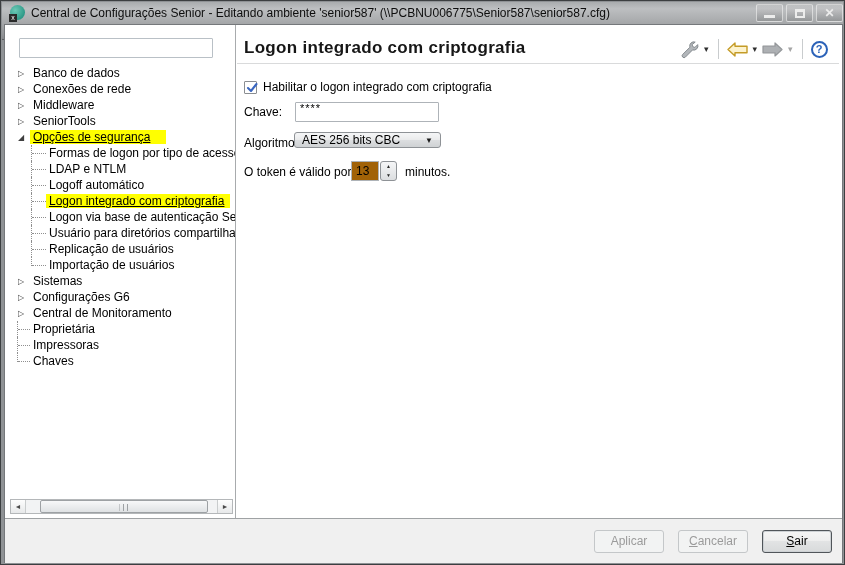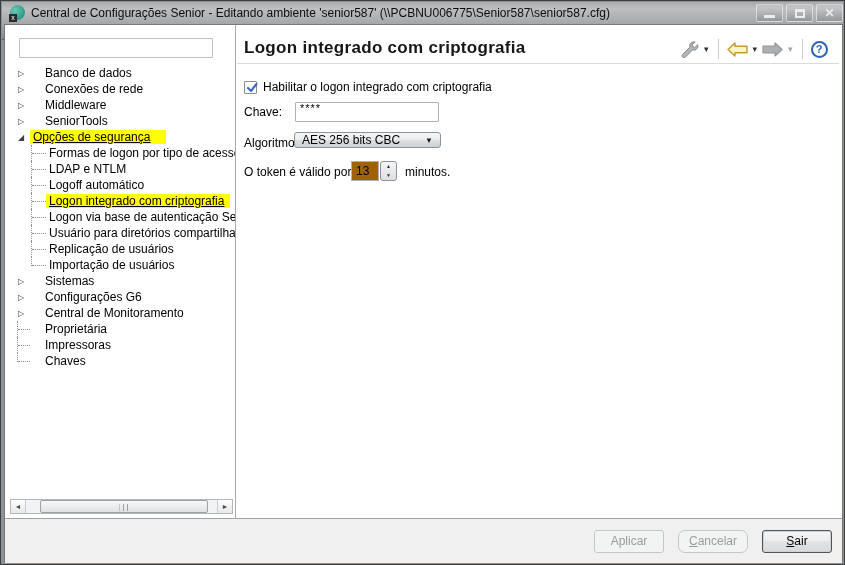--- a/index.html
+++ b/index.html
@@ -27,21 +27,21 @@
 
   
   .client{position:absolute;left:3px;top:23px;width:839px;height:539px;background:#ffffff;border:1px solid #75787b;}
 
   
   .search-box{position:absolute;left:18px;top:37px;width:194px;height:20px;border:1px solid #b9c0c6;
     border-radius:1px;font-size:12px;padding:0 4px;outline:none;background:#fff;}
   .tree{position:absolute;left:9px;top:64px;width:225px;height:312px;overflow:hidden;}
   .tree-row{position:relative;height:16px;line-height:16px;font-size:12px;color:#000;white-space:nowrap;cursor:default;}
   .tree-row .arrow{position:absolute;left:5px;top:1px;width:12px;font-size:8px;color:#3f3f3f;text-align:center;}
-  .kind-collapsed .lbl,.kind-expanded .lbl,.kind-leaf .lbl{margin-left:35px;}
+  .kind-collapsed .lbl,.kind-expanded .lbl,.kind-leaf .lbl{margin-left:23px;}
   .kind-child .lbl{margin-left:39px;}
   .kind-child::before{content:"";position:absolute;left:21px;top:0;height:16px;border-left:1px dotted #8f8f8f;}
   .kind-child::after{content:"";position:absolute;left:22px;top:8px;width:14px;border-top:1px dotted #8f8f8f;}
   .kind-leaf::before{content:"";position:absolute;left:7px;top:0;height:16px;border-left:1px dotted #8f8f8f;}
   .kind-leaf::after{content:"";position:absolute;left:8px;top:8px;width:12px;border-top:1px dotted #8f8f8f;}
   .branch-end::before{height:9px !important;}
   .hl .lbl{background:#ffff00;text-decoration:underline;padding:0 3px;margin-left:20px;}
   .kind-expanded.hl .lbl{padding-right:16px;}
   .kind-child.hl .lbl{margin-left:36px;padding-right:6px;}
 
@@ -91,21 +91,21 @@
     background:linear-gradient(#f5f6f7,#dcdee0);display:flex;flex-direction:column;}
   .spin-btns span{flex:1;font-size:5px;line-height:9px;text-align:center;color:#2a2a2a;}
 
   
   .footer-sep{position:absolute;left:4px;top:517px;width:837px;height:1px;background:#9fa2a4;}
   .footer{position:absolute;left:4px;top:518px;width:837px;height:44px;background:#f0f0f0;}
   .btn{position:absolute;top:11px;width:70px;height:23px;border:1px solid #b5b9bc;border-radius:3px;
     background:linear-gradient(#f5f5f5,#eeeeee 45%,#e2e3e4 50%,#d8dadb);font-size:12px;text-align:center;
     line-height:21px;color:#000;cursor:default;}
   .btn.disabled{color:#9b9b9b;background:#f2f3f3;border-color:#c4c7c9;}
-  .btn.apply{left:589px;} .btn.cancel{left:673px;border-radius:7px;}
+  .btn.apply{left:589px;} .btn.cancel{left:673px;}
   .btn.default{left:757px;border:1px solid #50555a;box-shadow:inset 0 0 0 1px #cdd1d4;}
 </style>
 </head>
 <body>
 
 <div class="window">
 
   <div class="titlebar">
     <div class="app-icon">
       <div class="blob"></div>

